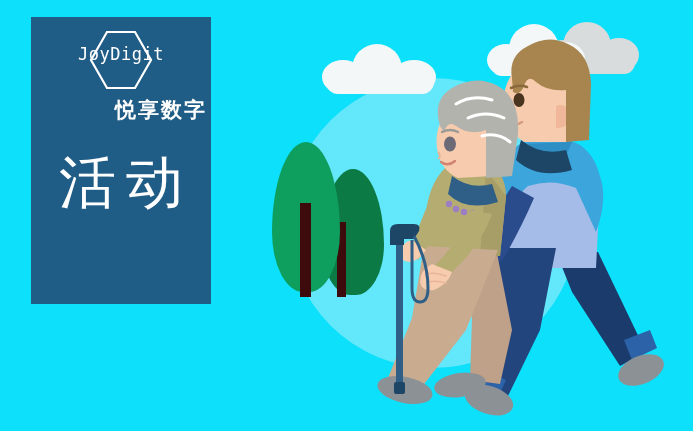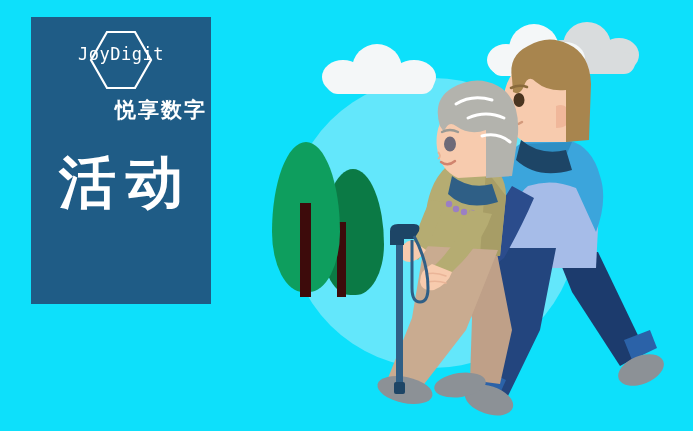--- a/index.html
+++ b/index.html
@@ -118,21 +118,21 @@
   #title-block {
     position: absolute;
     left: 0; top: 132px;
     width: 180px;
     text-align: center;
     color: #ffffff;
   }
   .title-line {
     display: block;
     font-size: 57px;
-    font-weight: bold;
+    font-weight: normal;
     letter-spacing: 10px;
     line-height: 1.16;
     text-indent: 10px;
   }
 
   
   #people {
     position: absolute;
     left: 0; top: 0;
     width: 693px; height: 431px;

